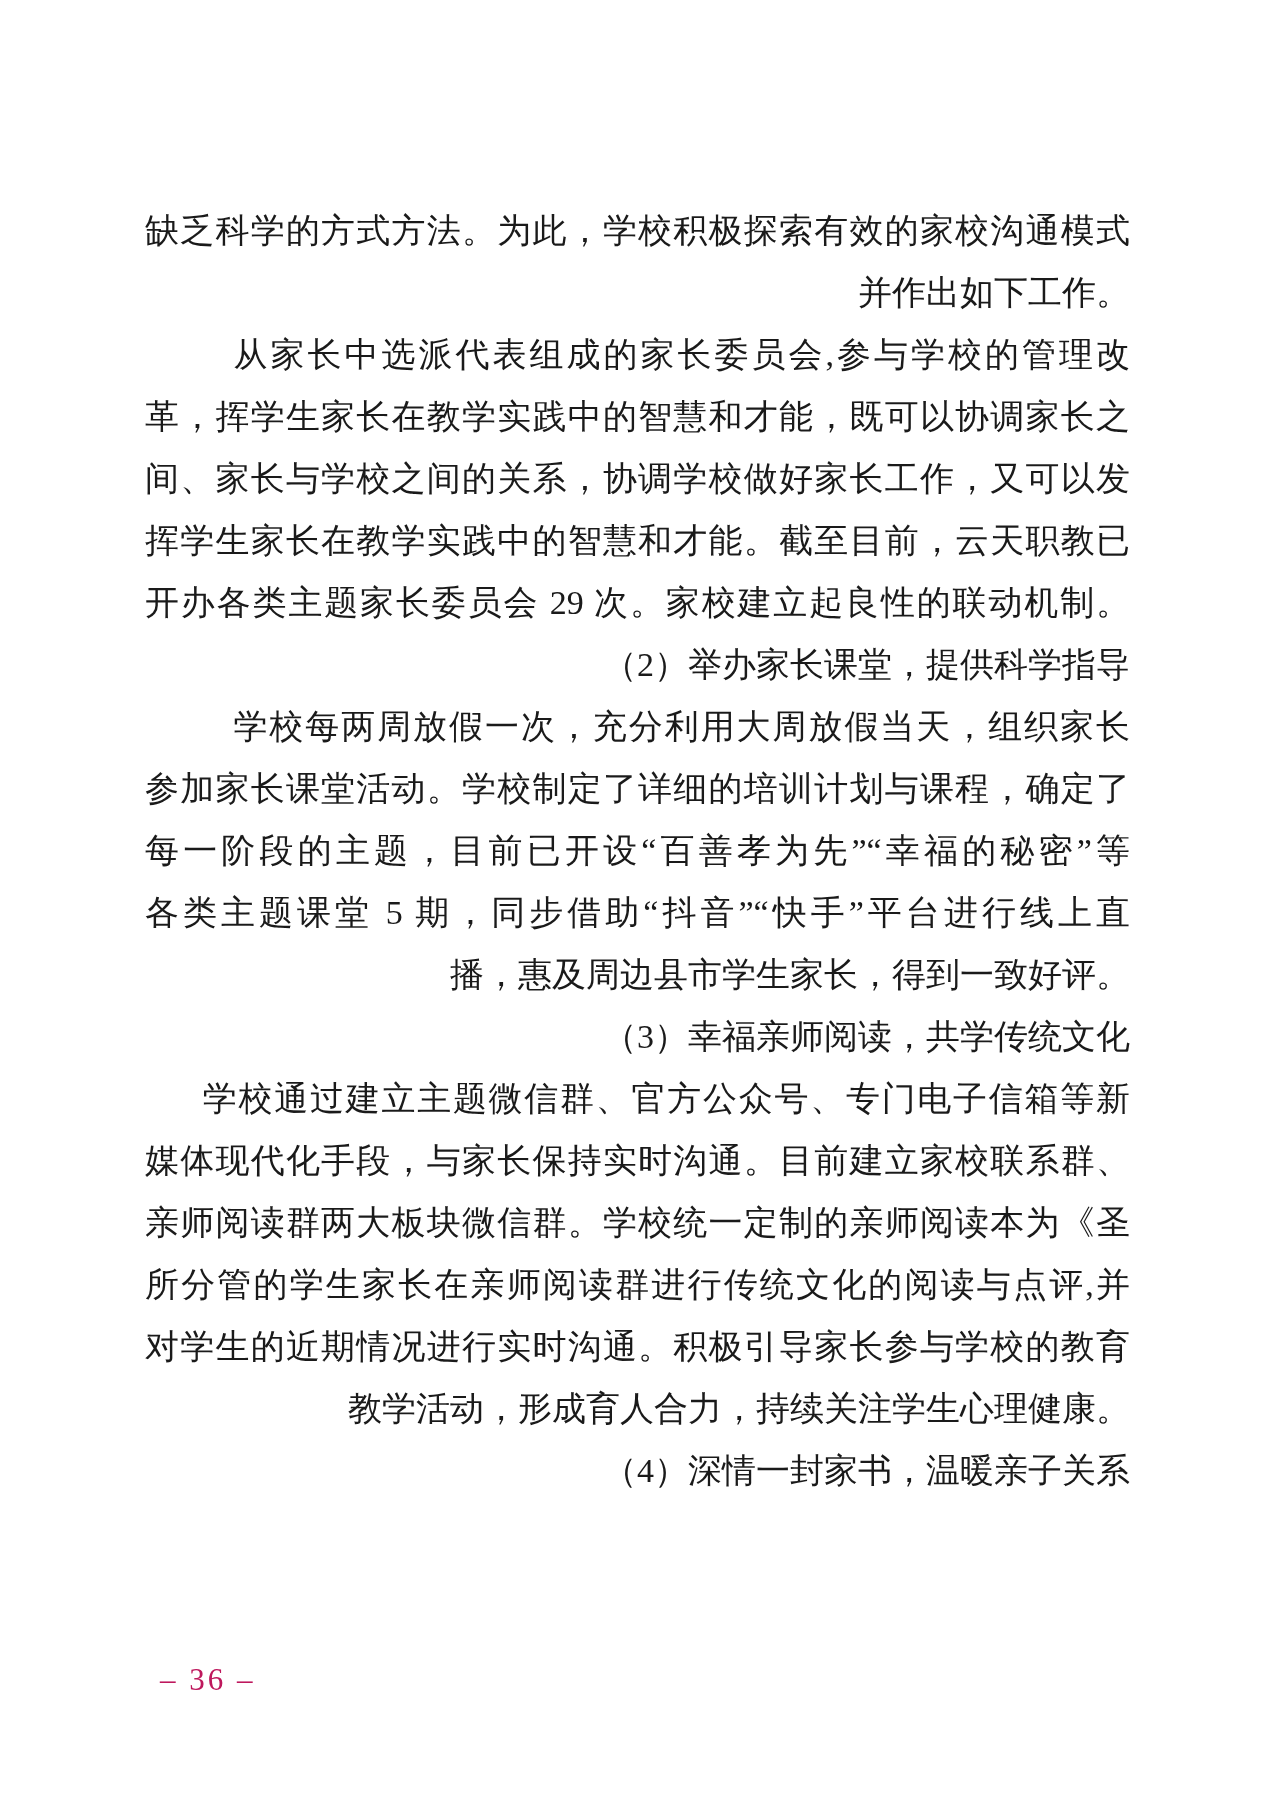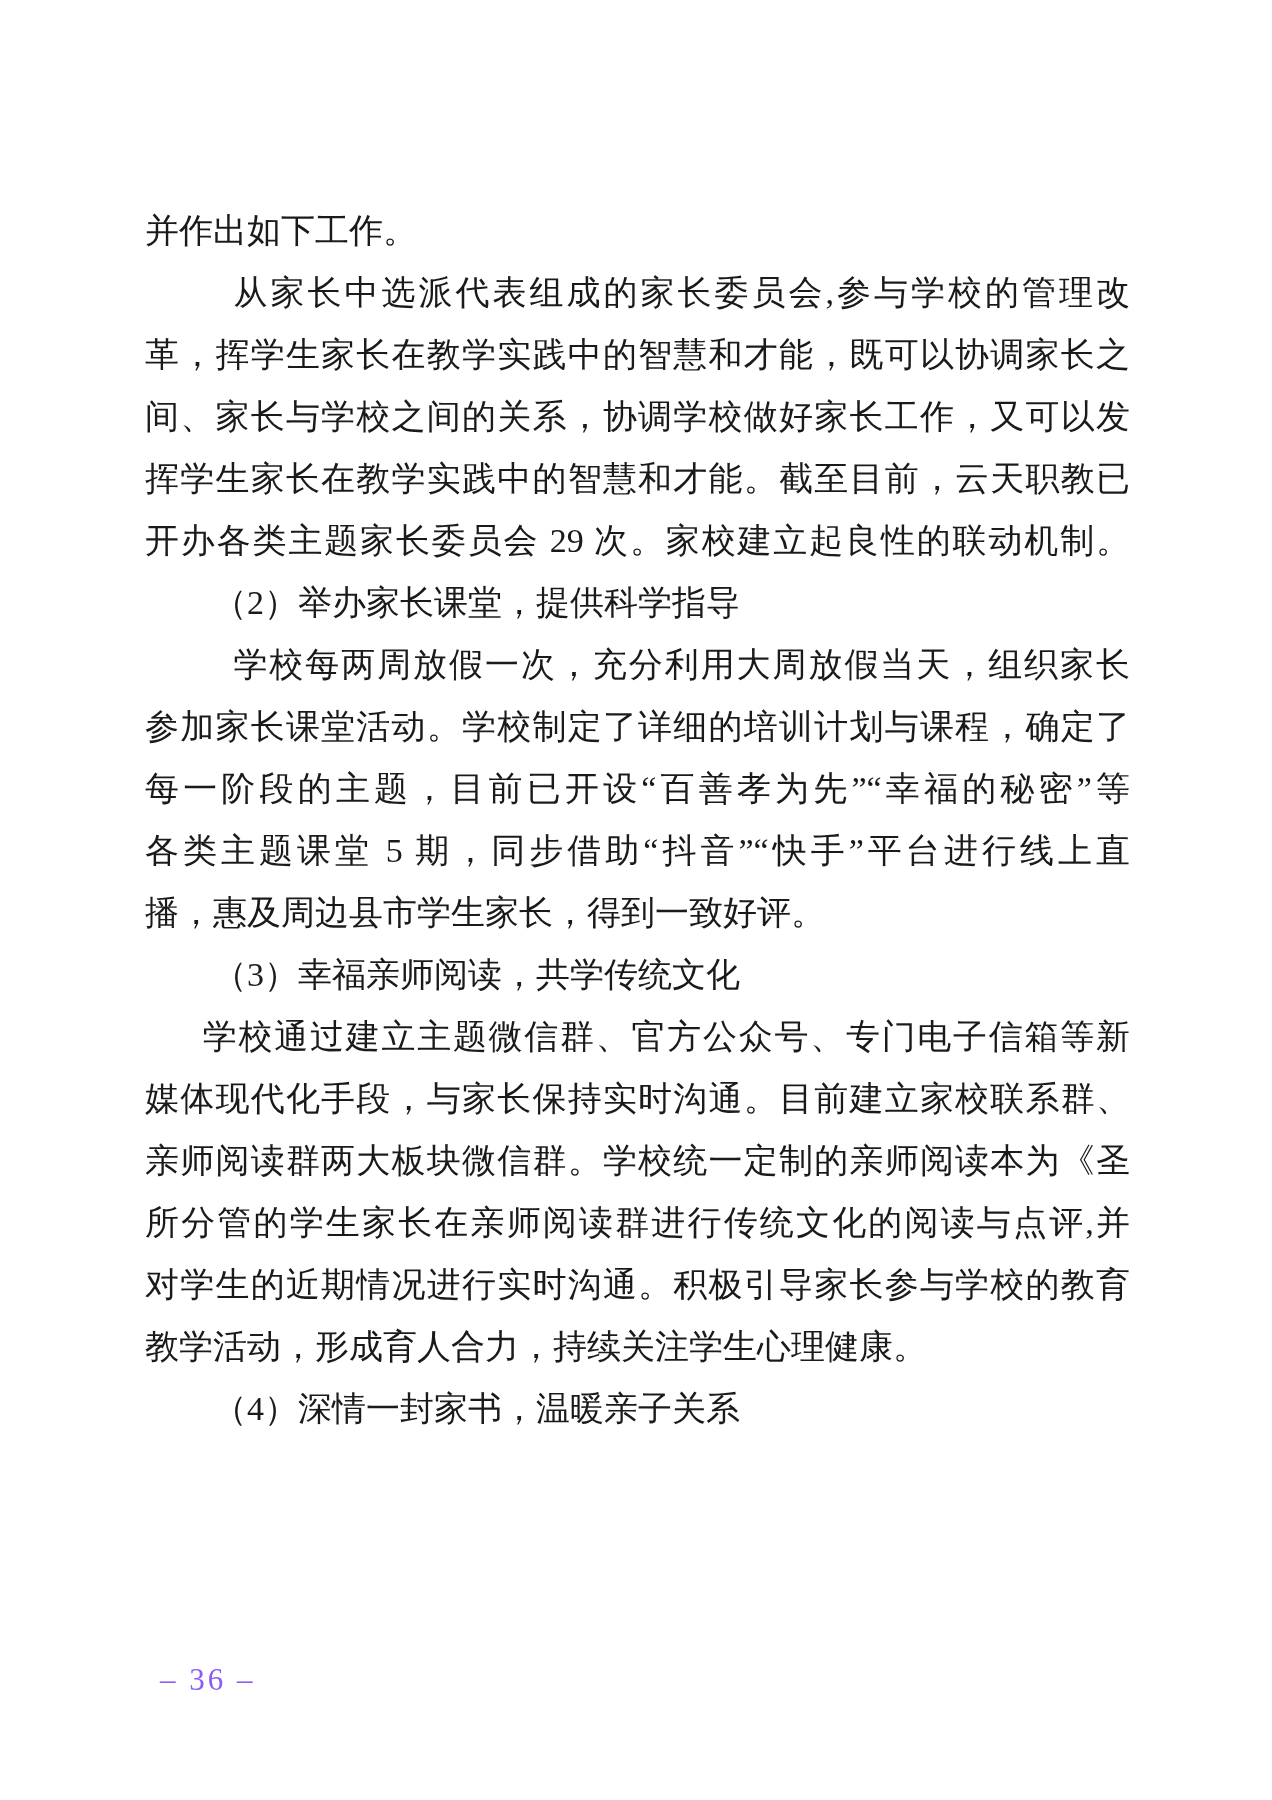--- a/index.html
+++ b/index.html
@@ -20,46 +20,47 @@
   .content {
     position: absolute;
     left: 145px;
     top: 200px;
     width: 985px;
   }
   .line {
     height: 62px;
     line-height: 62px;
     font-size: 34px;
-    text-align: left;
+    text-align: right;
     white-space: nowrap;
     overflow: hidden;
   }
   .line.fill {
     white-space: normal;
     text-align: justify;
     text-align-last: justify;
   }
   .line.heading {
     white-space: nowrap;
   }
   .footer {
     position: absolute;
     left: 160px;
     top: 1662px;
     font-size: 31px;
     letter-spacing: 3px;
-    color: #8b5cf6;
+    color: #be185d;
   }
 </style>
 </head>
 <body>
 
 <div class="page">
   <div class="content">
+      <div class="line fill">缺乏科学的方式方法。为此，学校积极探索有效的家校沟通模式</div>
       <div class="line">并作出如下工作。</div>
       <div class="line fill" style="padding-left: 2.6em;">从家长中选派代表组成的家长委员会,参与学校的管理改</div>
       <div class="line fill">革，挥学生家长在教学实践中的智慧和才能，既可以协调家长之</div>
       <div class="line fill">间、家长与学校之间的关系，协调学校做好家长工作，又可以发</div>
       <div class="line fill">挥学生家长在教学实践中的智慧和才能。截至目前，云天职教已</div>
       <div class="line fill">开办各类主题家长委员会 29 次。家校建立起良性的联动机制。</div>
       <div class="line heading" style="padding-left: 2em;">（2）举办家长课堂，提供科学指导</div>
       <div class="line fill" style="padding-left: 2.6em;">学校每两周放假一次，充分利用大周放假当天，组织家长</div>
       <div class="line fill">参加家长课堂活动。学校制定了详细的培训计划与课程，确定了</div>
       <div class="line fill">每一阶段的主题，目前已开设“百善孝为先”“幸福的秘密”等</div>

